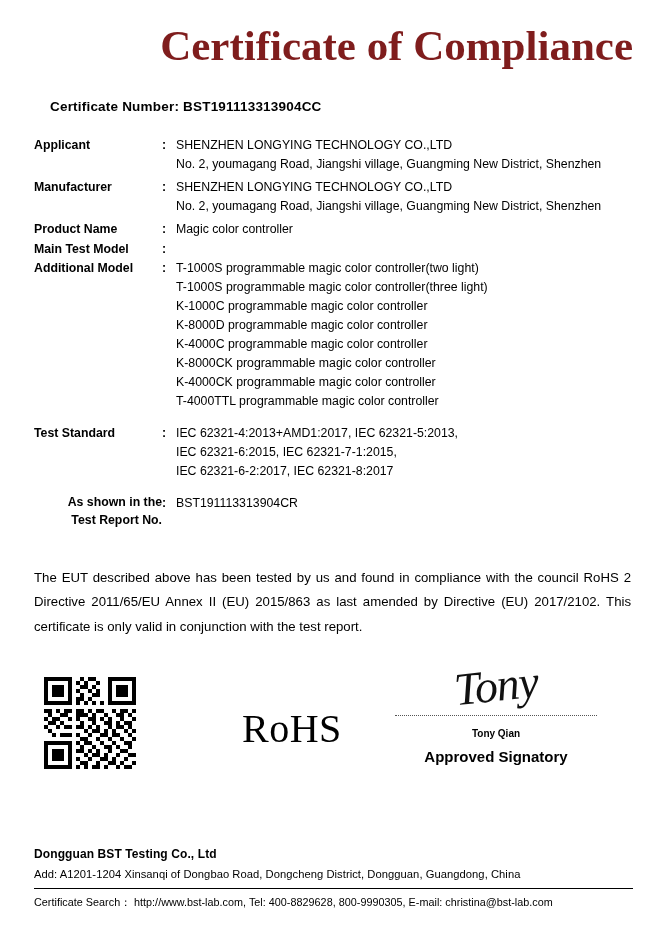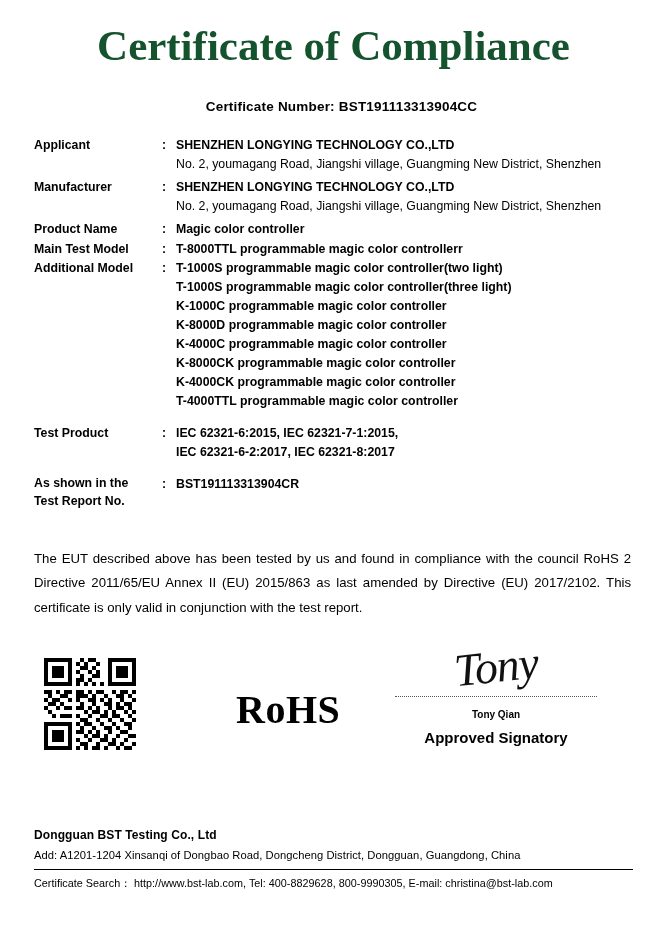--- a/index.html
+++ b/index.html
@@ -16,69 +16,69 @@
     overflow: hidden;
   }
   .page {
     position: relative;
     width: 667px;
     height: 935px;
     box-sizing: border-box;
     padding: 0 34px;
   }
   .cert-title {
-    text-align: center;
+    text-align: right;
     font-family: "Liberation Serif", serif;
     font-weight: bold;
     font-size: 43px;
-    color: #14532d;
+    color: #7f1d1d;
     letter-spacing: 0px;
     margin-top: 22px;
     line-height: 1.1;
     white-space: nowrap;
   }
   .cert-number {
     margin-top: 30px;
     margin-left: 16px;
     font-size: 13.5px;
     font-weight: bold;
     letter-spacing: 0.2px;
-    text-align: center;
   }
   .fields {
     margin-top: 22px;
     margin-left: 0px;
     font-size: 12.3px;
   }
   .field-row {
     display: flex;
     align-items: flex-start;
     margin-bottom: 0px;
   }
   .field-label {
     width: 128px;
     flex: 0 0 128px;
     font-weight: bold;
     line-height: 1.55;
   }
   .field-label.two-line {
     line-height: 1.45;
+    text-align: right;
   }
   .field-colon {
     width: 14px;
     flex: 0 0 14px;
     font-weight: bold;
     line-height: 1.55;
   }
   .field-value {
     flex: 1 1 auto;
     line-height: 1.55;
   }
   .bold-line {
-    font-weight: bold;
+    font-weight: normal;
   }
   .normal-line {
     font-weight: normal;
   }
   .spacer-xs { height: 4px; }
   .spacer-md { height: 13px; }
 
   .paragraph {
     margin-top: 36px;
     font-size: 13.2px;
@@ -95,24 +95,24 @@
   .qr {
     position: absolute;
     left: 10px;
     top: 14px;
     width: 92px;
     height: 92px;
   }
   .qr svg { display: block; }
   .rohs {
     position: absolute;
-    left: 202px;
+    left: 208px;
     top: 42px;
     font-family: "Liberation Serif", serif;
-    font-weight: bold;
+    font-weight: normal;
     font-size: 40px;
     letter-spacing: 0.5px;
   }
   .sign-block {
     position: absolute;
     right: 22px;
     top: 0px;
     width: 230px;
     text-align: center;
   }
@@ -205,44 +205,44 @@
 
     <div class="field-row">
       <div class="field-label">Product Name</div>
       <div class="field-colon">:</div>
       <div class="field-value bold-line">Magic color controller</div>
     </div>
 
     <div class="field-row">
       <div class="field-label">Main Test Model</div>
       <div class="field-colon">:</div>
-      <div class="field-value bold-line">T-8000TTL programmable magic color controllerr</div>
     </div>
 
     <div class="field-row">
       <div class="field-label">Additional Model</div>
       <div class="field-colon">:</div>
       <div class="field-value">
         <div class="bold-line">T-1000S programmable magic color controller(two light)</div>
         <div class="bold-line">T-1000S programmable magic color controller(three light)</div>
         <div class="bold-line">K-1000C programmable magic color controller</div>
         <div class="bold-line">K-8000D programmable magic color controller</div>
         <div class="bold-line">K-4000C programmable magic color controller</div>
         <div class="bold-line">K-8000CK programmable magic color controller</div>
         <div class="bold-line">K-4000CK programmable magic color controller</div>
         <div class="bold-line">T-4000TTL programmable magic color controller</div>
       </div>
     </div>
 
     <div class="spacer-md"></div>
 
     <div class="field-row">
-      <div class="field-label">Test Product</div>
+      <div class="field-label">Test Standard</div>
       <div class="field-colon">:</div>
       <div class="field-value">
+        <div class="bold-line">IEC 62321-4:2013+AMD1:2017, IEC 62321-5:2013,</div>
         <div class="bold-line">IEC 62321-6:2015, IEC 62321-7-1:2015,</div>
         <div class="bold-line">IEC 62321-6-2:2017, IEC 62321-8:2017</div>
       </div>
     </div>
 
     <div class="spacer-md"></div>
 
     <div class="field-row">
       <div class="field-label two-line">
         <div>As shown in the</div>

